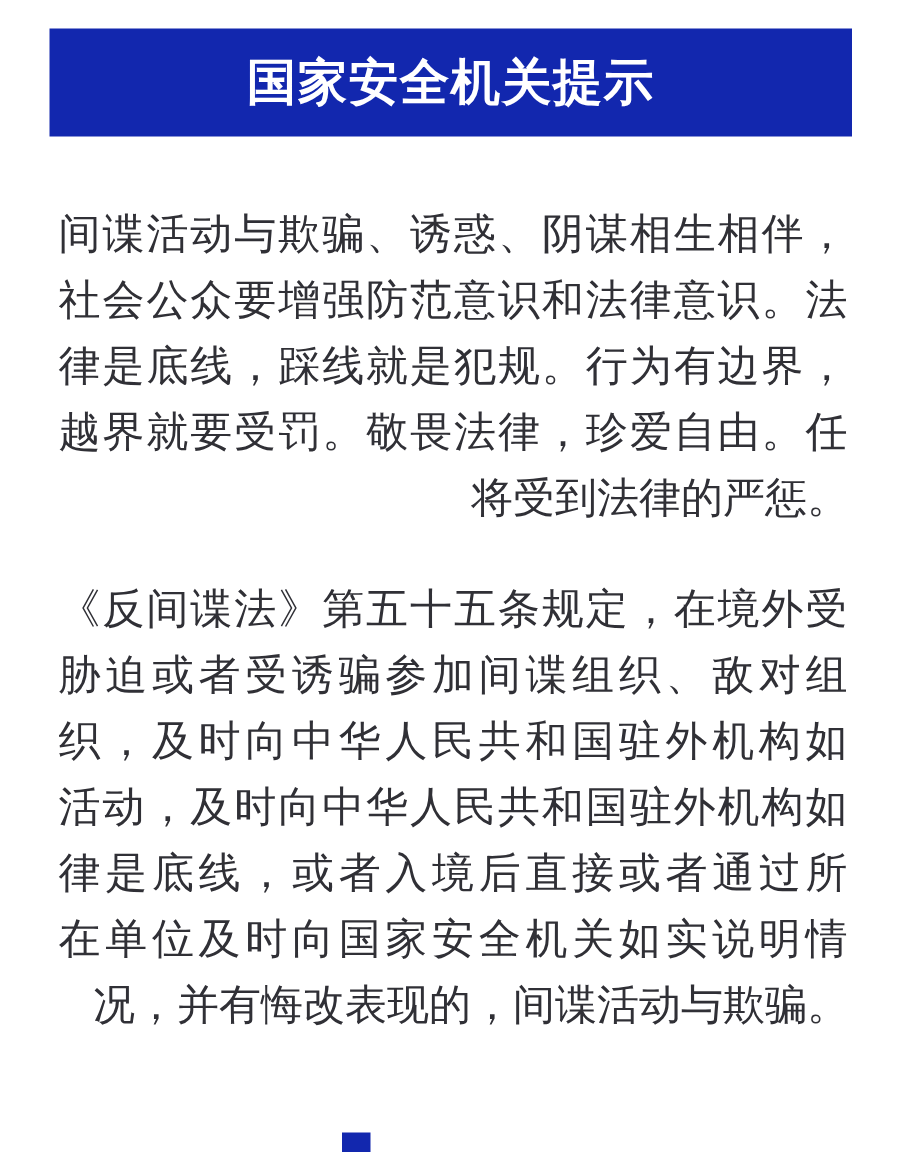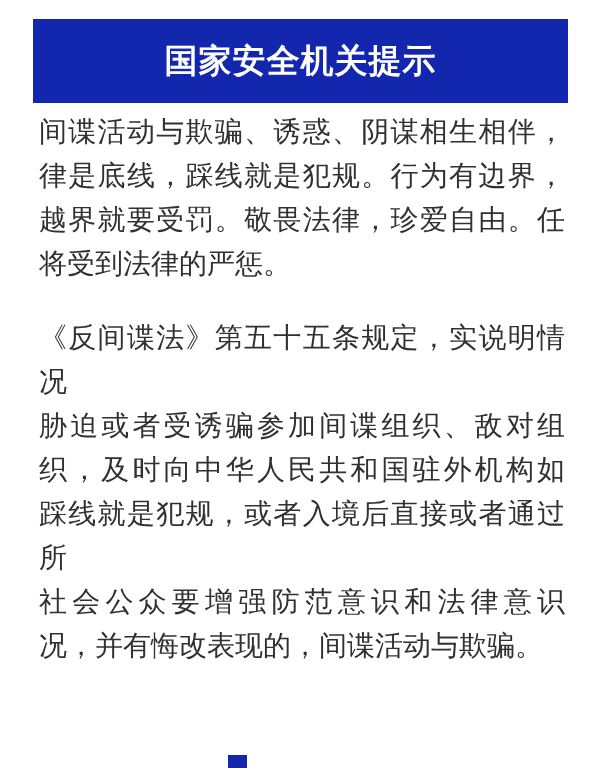--- a/index.html
+++ b/index.html
@@ -11,47 +11,47 @@
     position: relative;
   }
   .page {
     position: relative;
     width: 600px; height: 768px;
     background: #ffffff;
   }
   .banner {
     position: absolute;
     left: 33px; top: 19px;
-    width: 535px; height: 84px;
+    width: 535px; height: 72px;
     background: #1227ae;
     display: flex;
     align-items: center;
     justify-content: center;
   }
   .banner-title {
     color: #ffffff;
     font-size: 33px;
     font-weight: bold;
     letter-spacing: 1px;
     white-space: nowrap;
   }
   .content {
     position: absolute;
     left: 39px; top: 110px;
     width: 527px;
     color: #303036;
   }
-  .para { width: 527px; }
+  .para { width: 527px; margin-top: 24px; }
   .para + .para { margin-top: 30px; }
   .line {
     font-size: 28px;
     line-height: 44px;
     color: #303036;
     white-space: nowrap;
-    text-align: left;
+    text-align: right;
   }
   .line.stretch {
     white-space: normal;
     text-align: justify;
     text-align-last: justify;
     text-justify: inter-character;
     letter-spacing: 1px;
   }
   .next-banner-fragment {
     position: absolute;
@@ -66,31 +66,33 @@
 <div class="page">
 
   <div class="banner">
     <span class="banner-title">国家安全机关提示</span>
   </div>
 
   <div class="content">
 
     <div class="para">
       <div class="line stretch">间谍活动与欺骗、诱惑、阴谋相生相伴，</div>
+      <div class="line stretch">社会公众要增强防范意识和法律意识。法</div>
       <div class="line stretch">律是底线，踩线就是犯规。行为有边界，</div>
       <div class="line stretch">越界就要受罚。敬畏法律，珍爱自由。任</div>
       <div class="line">将受到法律的严惩。</div>
     </div>
 
     <div class="para">
-      <div class="line stretch">《反间谍法》第五十五条规定，实说明情况</div>
+      <div class="line stretch">《反间谍法》第五十五条规定，在境外受</div>
       <div class="line stretch">胁迫或者受诱骗参加间谍组织、敌对组</div>
       <div class="line stretch">织，及时向中华人民共和国驻外机构如</div>
-      <div class="line stretch">踩线就是犯规，或者入境后直接或者通过所</div>
-      <div class="line stretch">社会公众要增强防范意识和法律意识</div>
+      <div class="line stretch">活动，及时向中华人民共和国驻外机构如</div>
+      <div class="line stretch">律是底线，或者入境后直接或者通过所</div>
+      <div class="line stretch">在单位及时向国家安全机关如实说明情</div>
       <div class="line">况，并有悔改表现的，间谍活动与欺骗。</div>
     </div>
 
   </div>
 
   <div class="next-banner-fragment"></div>
 
 </div>
 
 </body></html>

